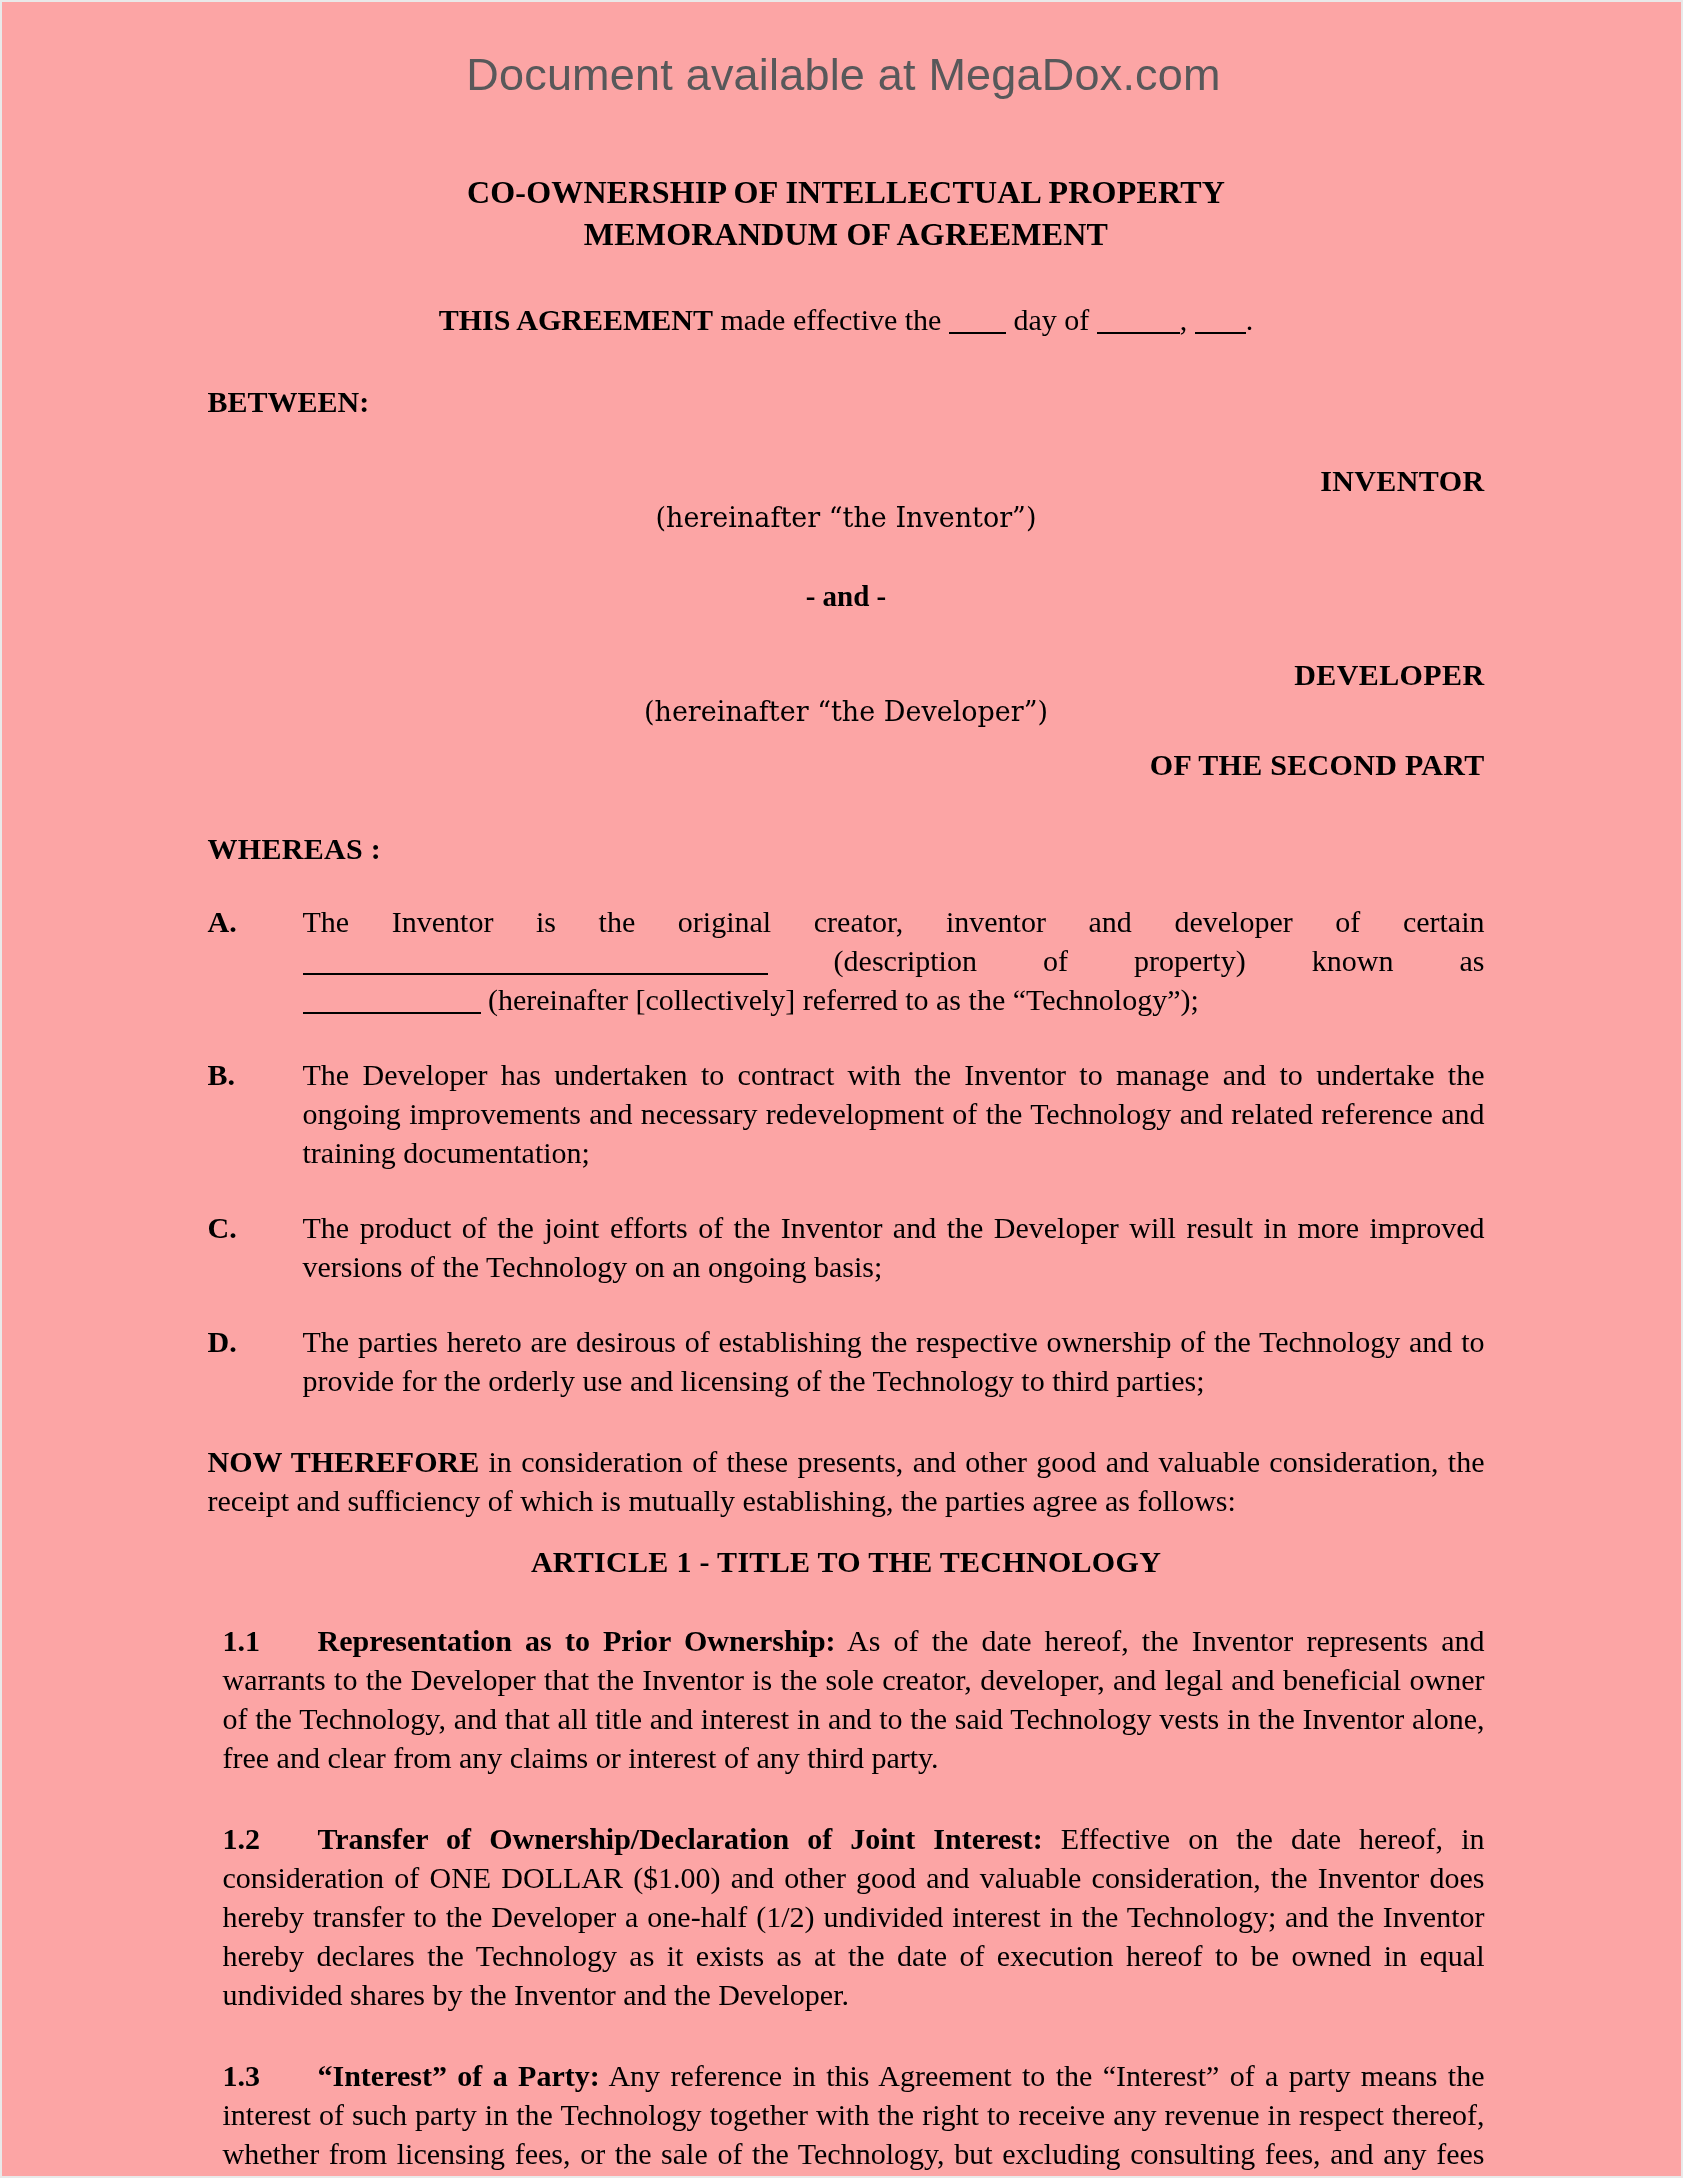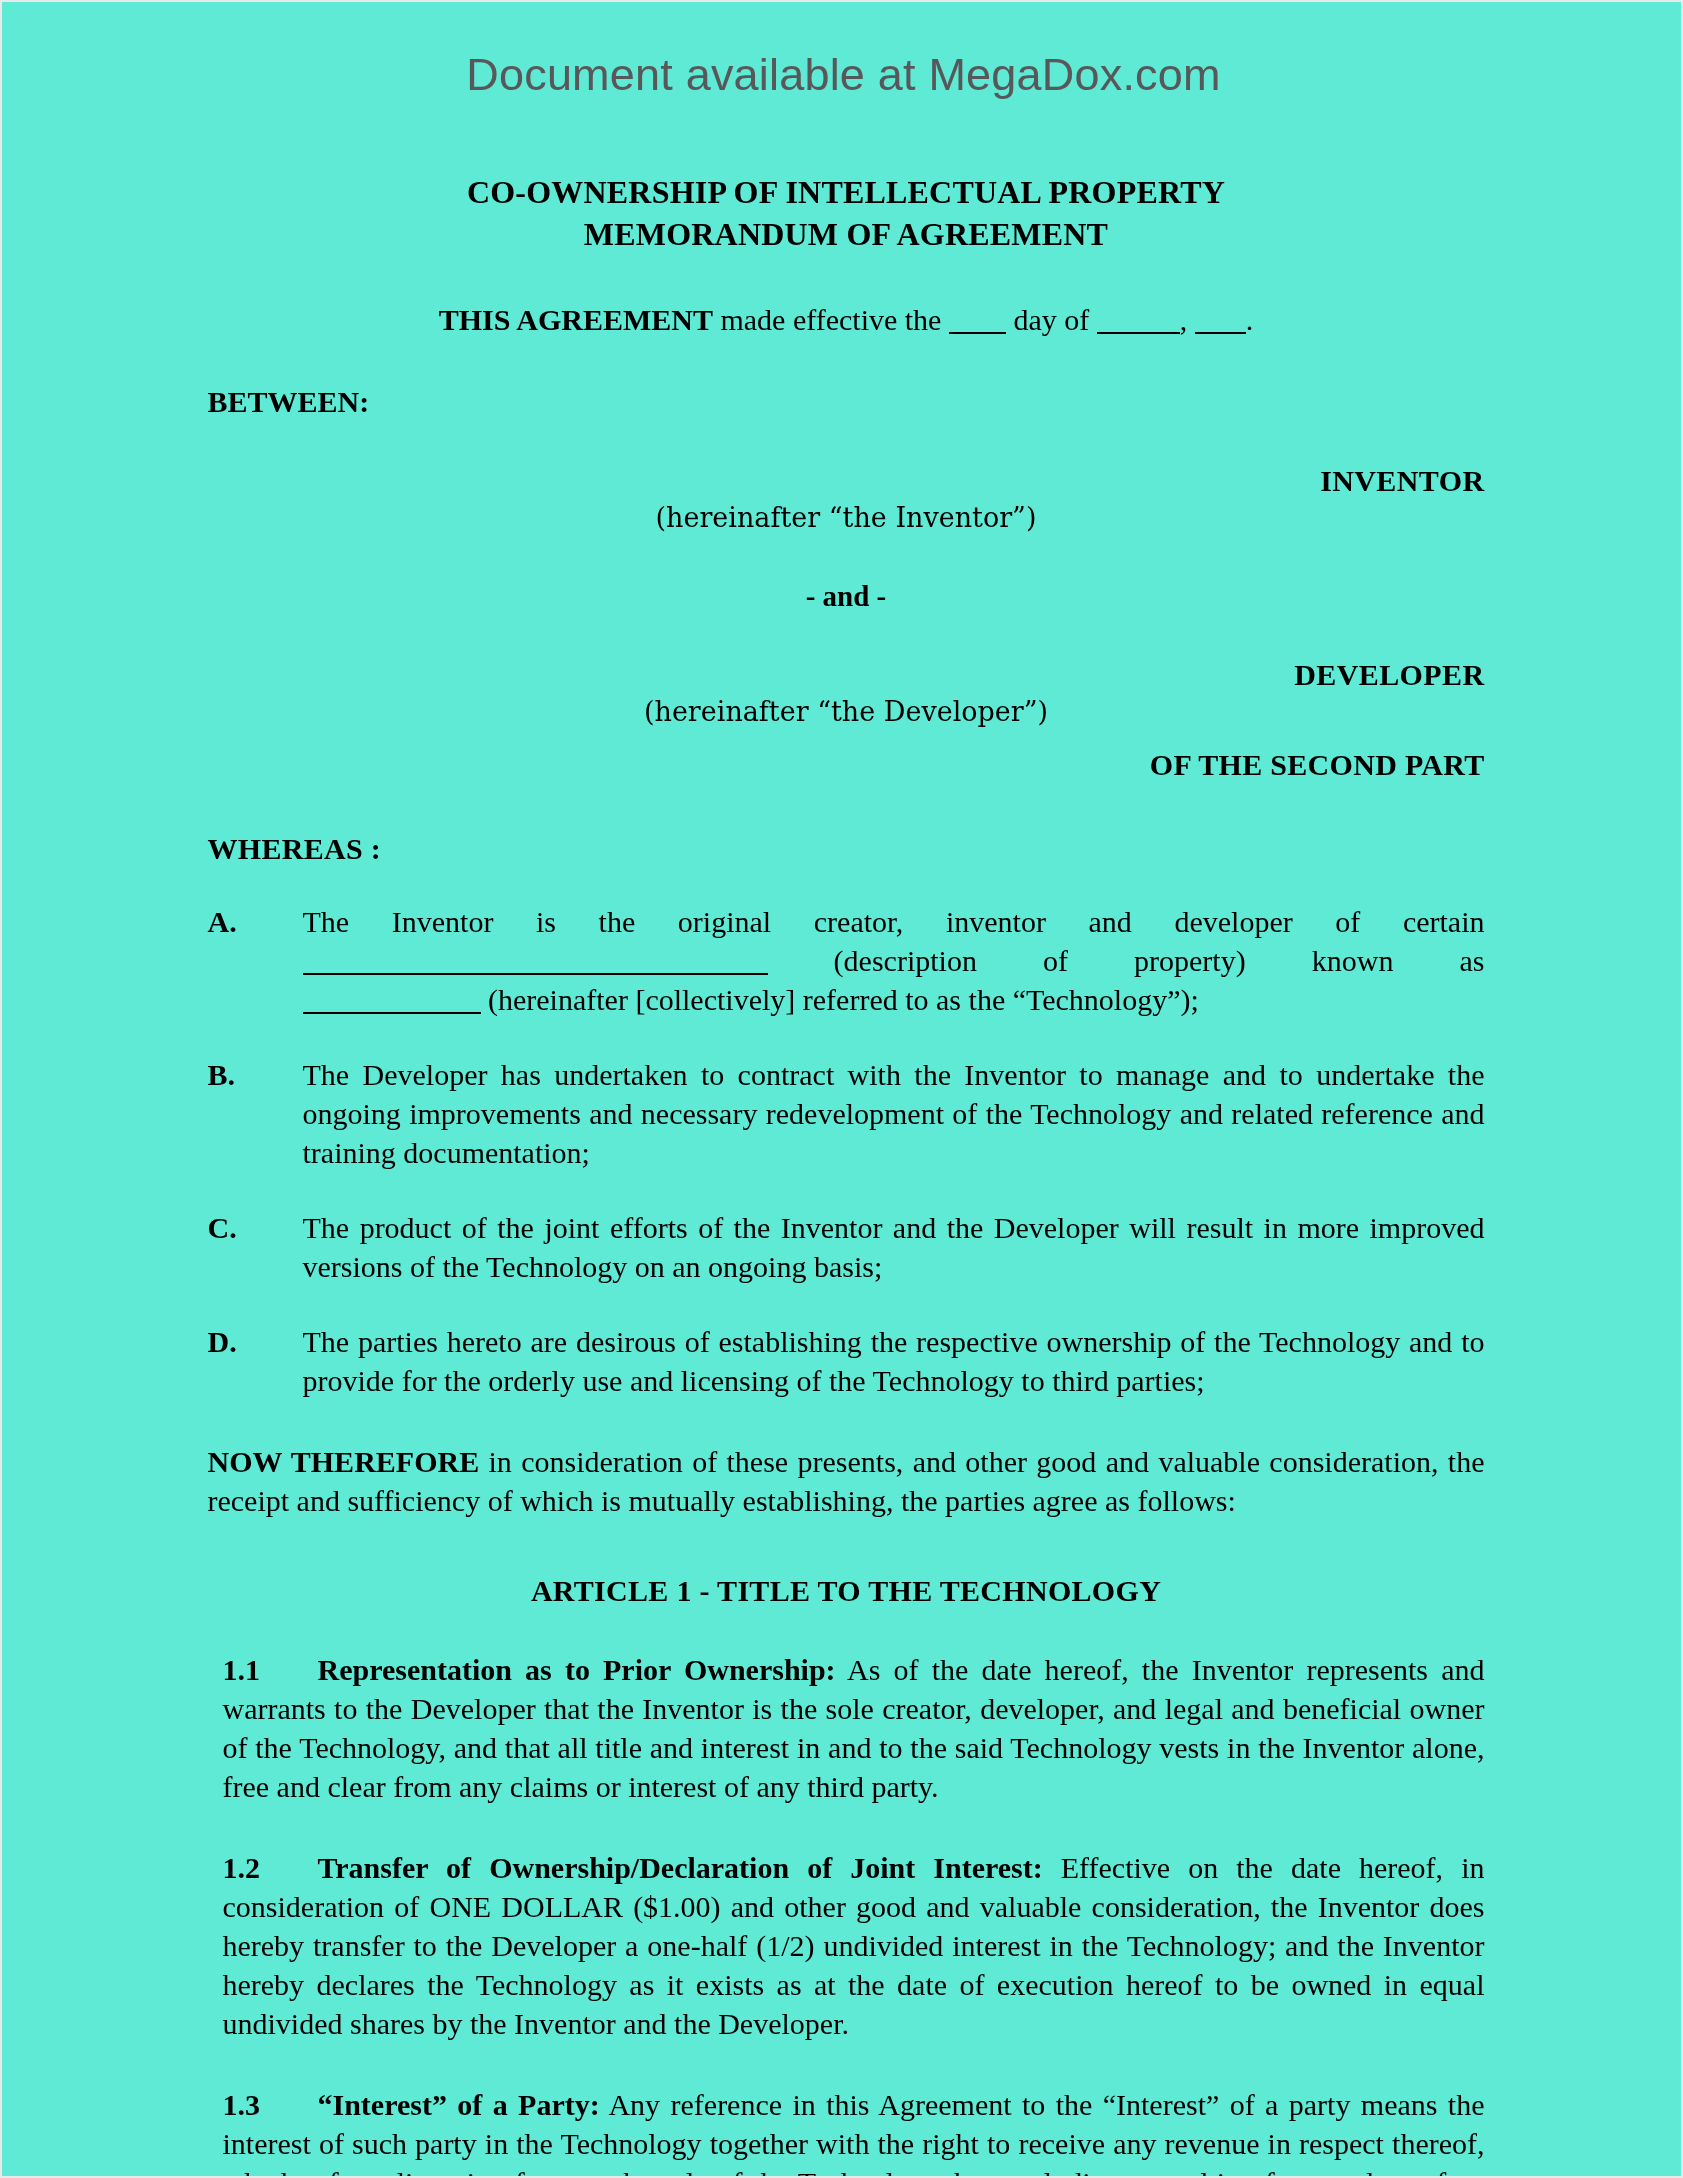--- a/index.html
+++ b/index.html
@@ -13,21 +13,21 @@
     font-family: "Liberation Serif", "DejaVu Serif", serif;
     color: #000000;
     -webkit-font-smoothing: none;
   }
 
   .page {
     position: relative;
     width: 1683px;
     height: 2178px;
     box-sizing: border-box;
-    background: #5eead4;
+    background: #fca5a5;
     border: 2px solid #e9e9e9;
     overflow: hidden;
   }
 
   .sheet {
     position: absolute;
     left: 0;
     top: 0;
     width: 1683px;
     padding: 0;
@@ -155,21 +155,21 @@
     font-size: 30px;
     line-height: 1.30;
     text-align: justify;
   }
   .now-therefore b { font-weight: bold; }
 
   .article-heading {
     text-align: center;
     font-weight: bold;
     font-size: 30px;
-    margin-top: 54px;
+    margin-top: 25px;
     letter-spacing: 0.3px;
   }
 
   .clause {
     margin-top: 42px;
     font-size: 30px;
     line-height: 1.30;
     text-align: justify;
     margin-left: 15px;
   }

